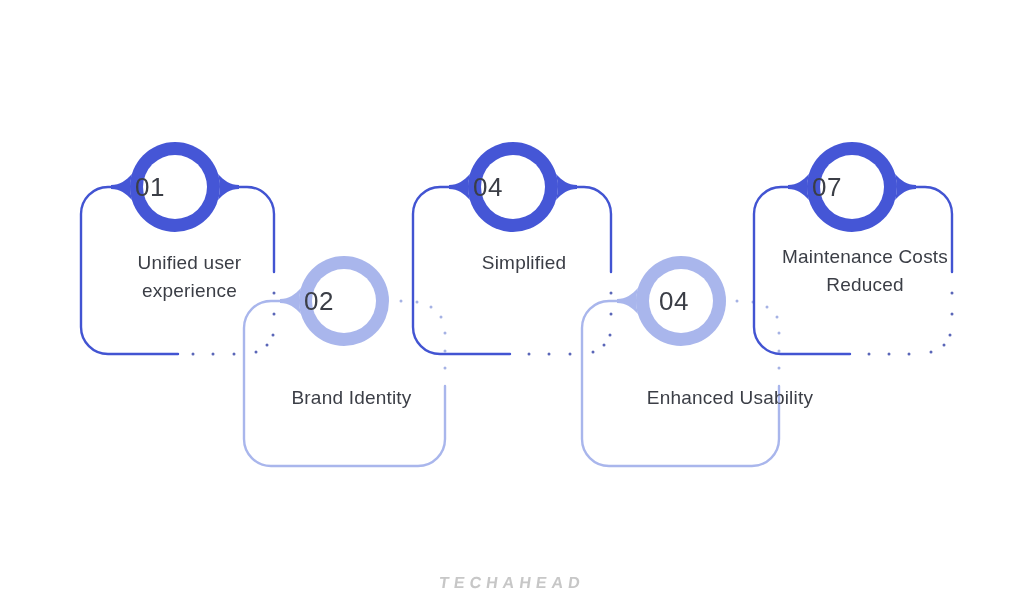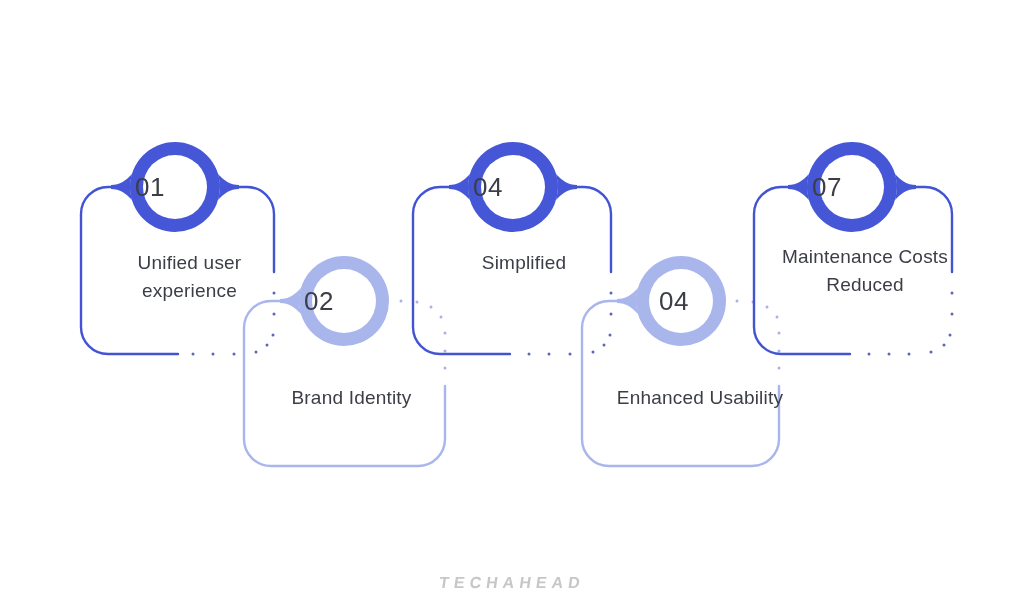--- a/index.html
+++ b/index.html
@@ -139,21 +139,21 @@
   <div class="step-label" style="left:80px;top:249px;width:195px;">
     <span>Unified user</span>
     <span>experience</span>
   </div>
   <div class="step-label" style="left:243px;top:384px;width:193px;">
     <span>Brand Identity</span>
   </div>
   <div class="step-label" style="left:412px;top:249px;width:200px;">
     <span>Simplified</span>
   </div>
-  <div class="step-label" style="left:582px;top:384px;width:212px;">
+  <div class="step-label" style="left:612px;top:384px;width:212px;">
     <span>Enhanced Usability</span>
   </div>
   <div class="step-label" style="left:751px;top:243px;width:204px;">
     <span>Maintenance Costs</span>
     <span>Reduced</span>
   </div>
 
   <div class="brand-logo">TECHAHEAD</div>
 </div>
 

